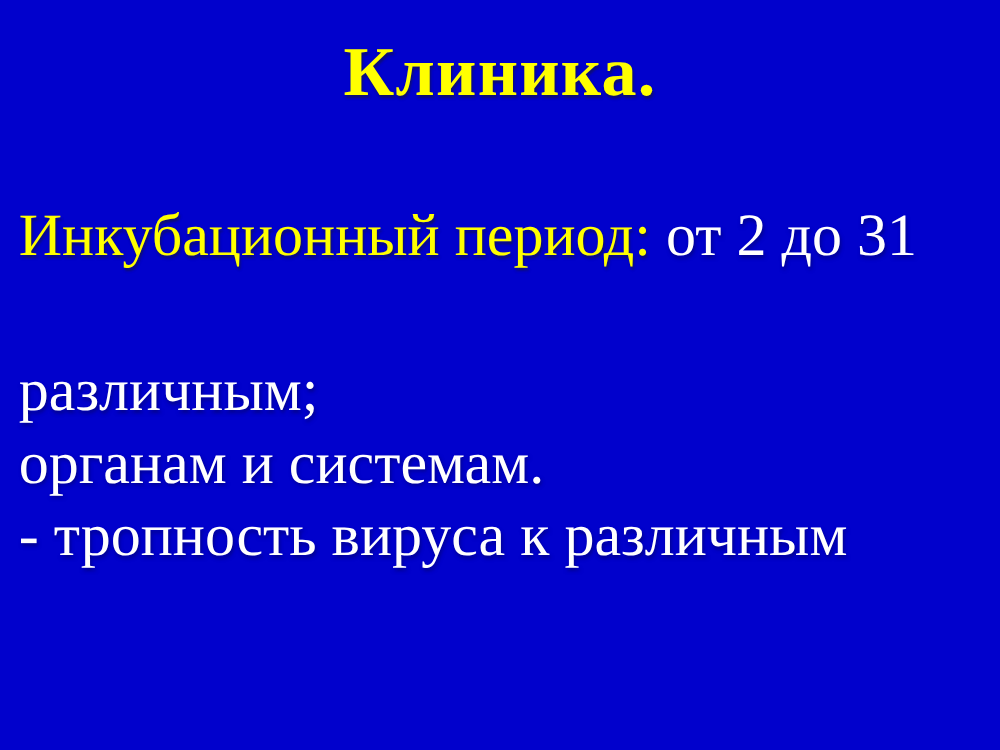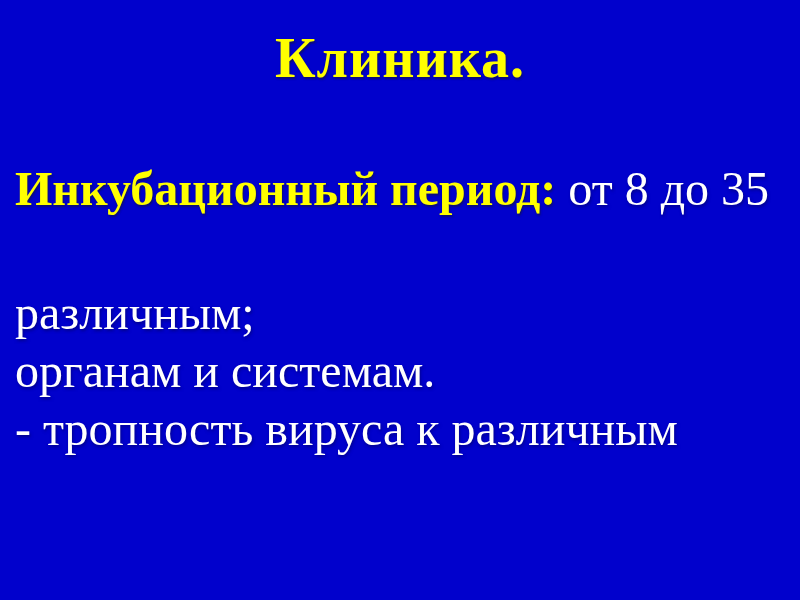--- a/index.html
+++ b/index.html
@@ -35,39 +35,39 @@
     font-size: 48px;
     line-height: 58px;
     color: var(--body-color, #ffffff);
     text-shadow: 1px 2px 3px rgba(5, 5, 90, 0.55);
   }
   .body-line {
     white-space: nowrap;
   }
   .accent {
     color: var(--accent-color, #ffff00);
-    font-weight: bold;
+    font-weight: normal;
     text-shadow: 1px 2px 2px rgba(30, 30, 0, 0.45);
     text-align: center;
   }
   .para-spacer {
     height: 66px;
   }
 </style>
 </head>
 <body>
 
 <div class="slide">
 
   <h1 class="slide-title">Клиника.</h1>
 
   <div class="slide-body">
 
     <div class="body-line">
-      <span class="accent">Инкубационный период:</span><span> от 8 до 35</span>
+      <span class="accent">Инкубационный период:</span><span> от 2 до 31</span>
     </div>
 
 
     <div class="para-spacer"></div>
 
 
     <div class="body-line">различным;</div>
 
     <div class="body-line">органам и системам.</div>
 

